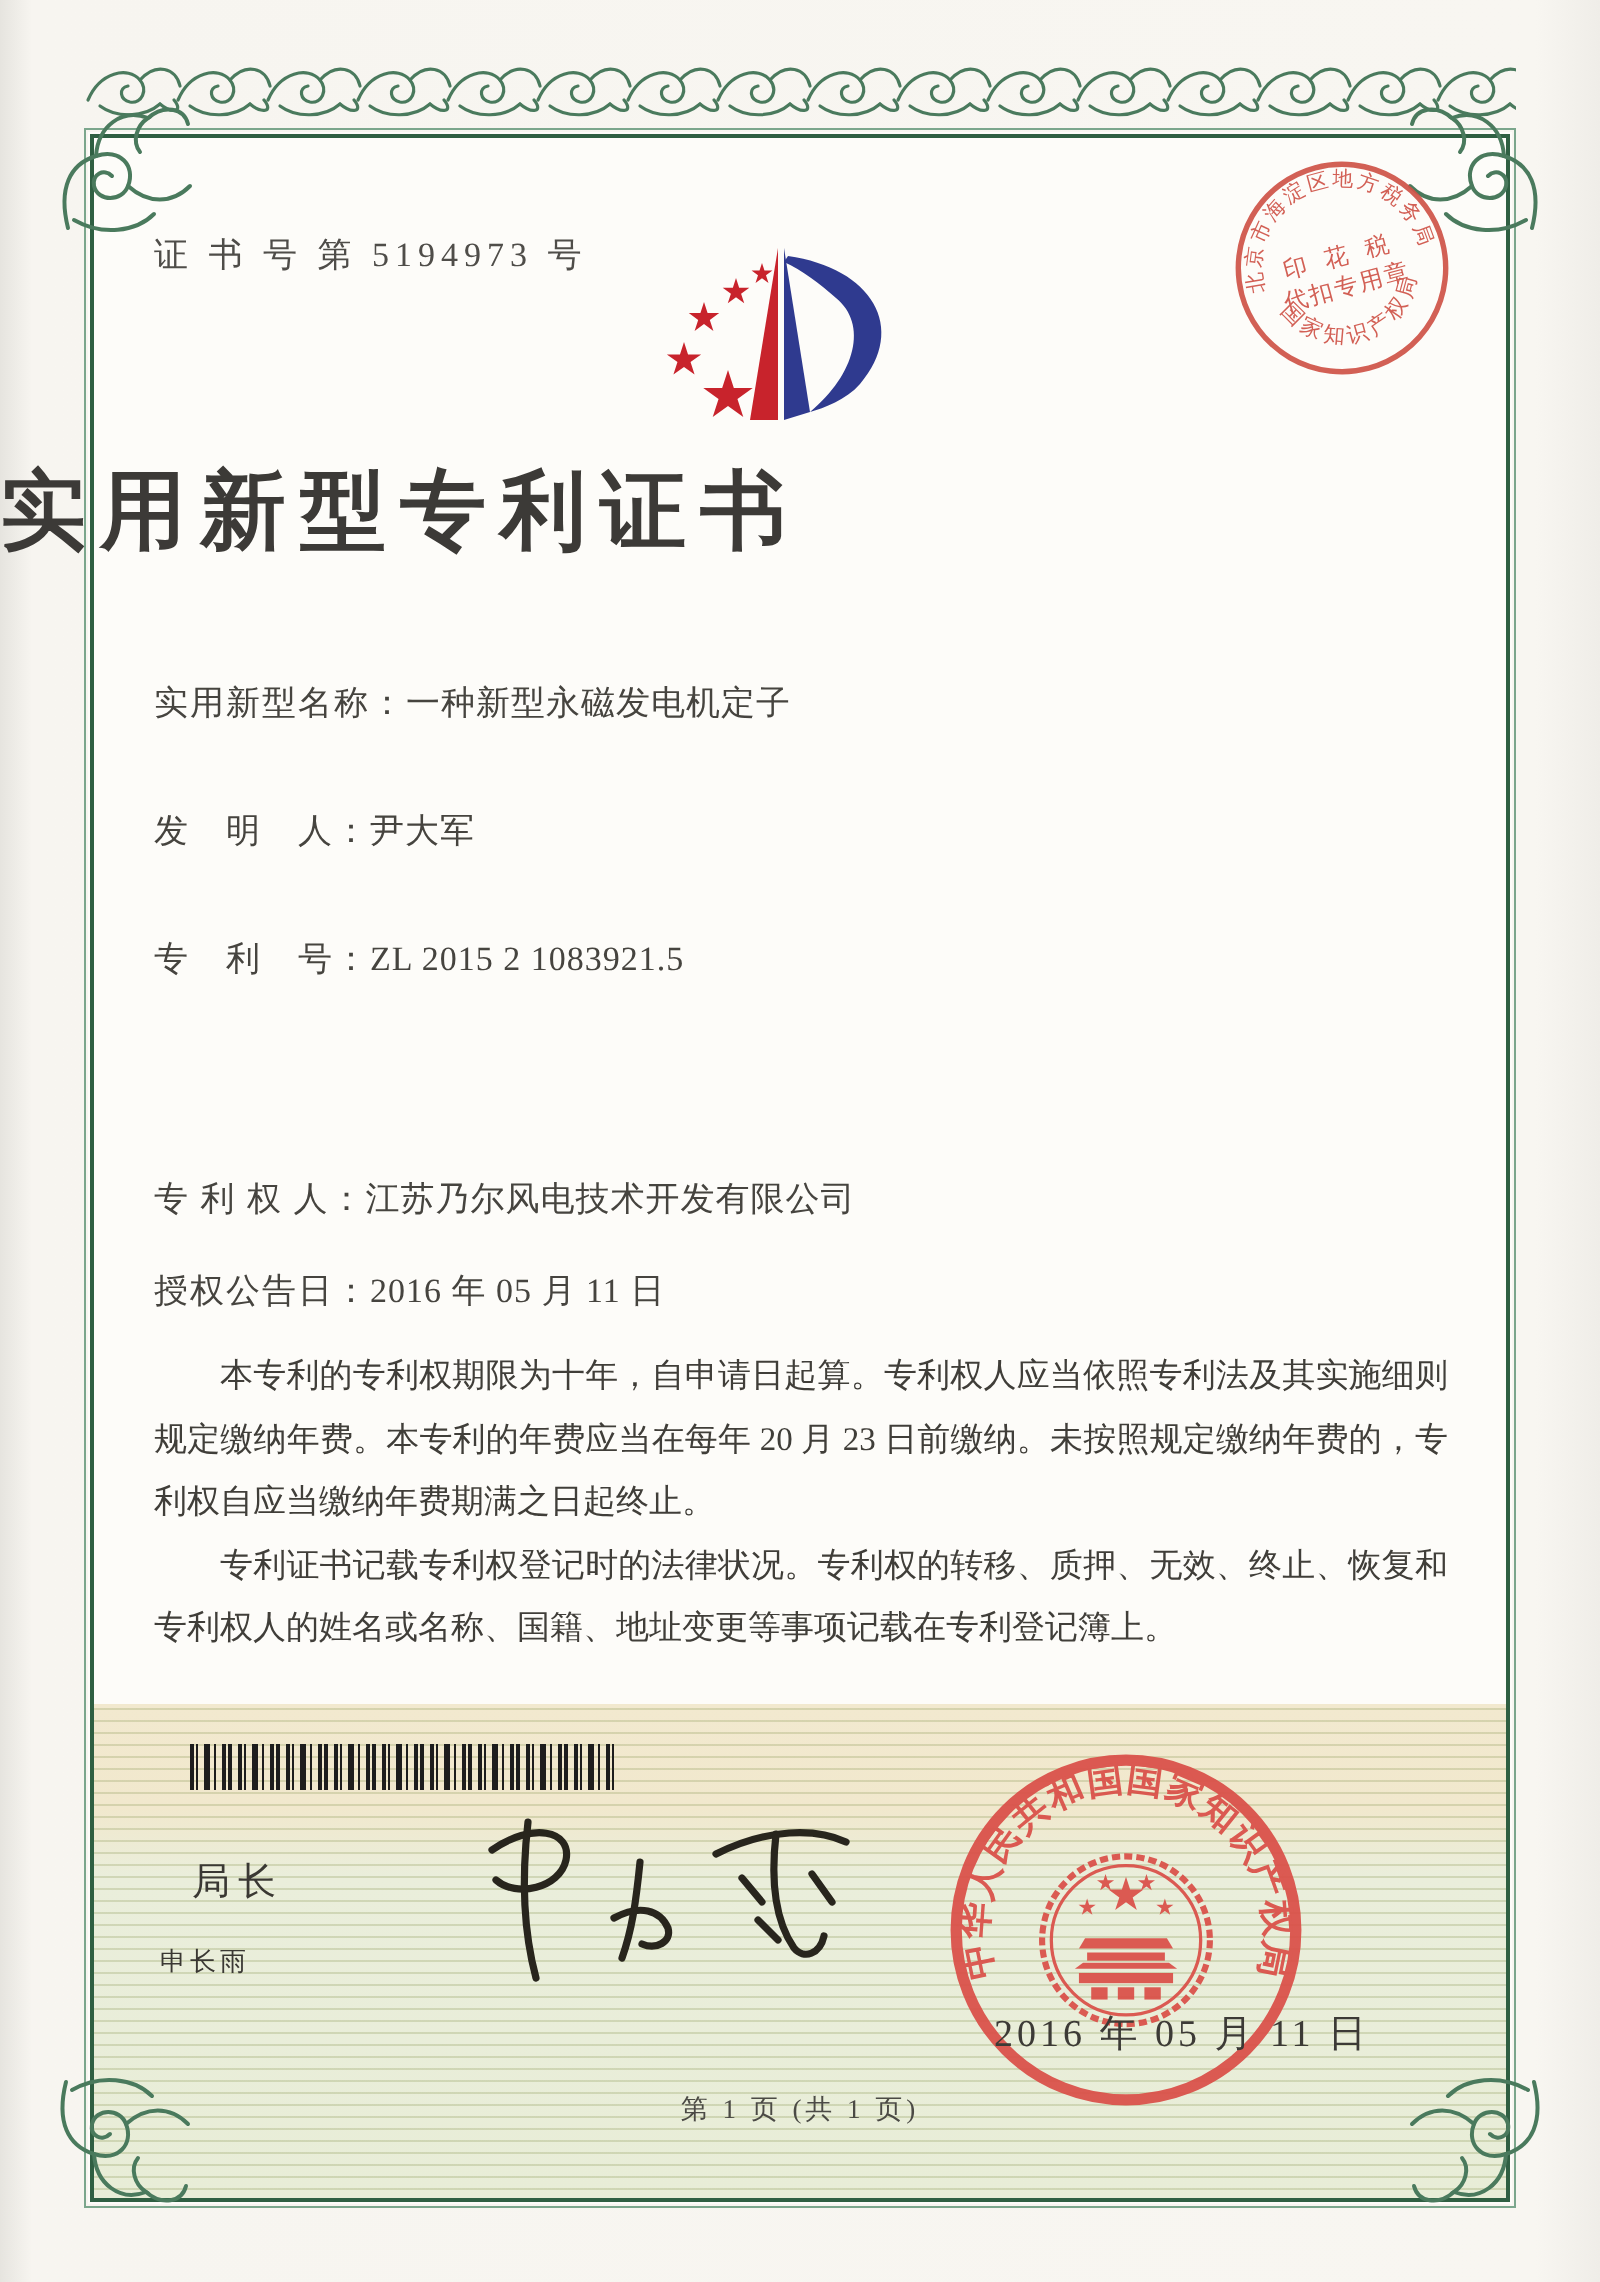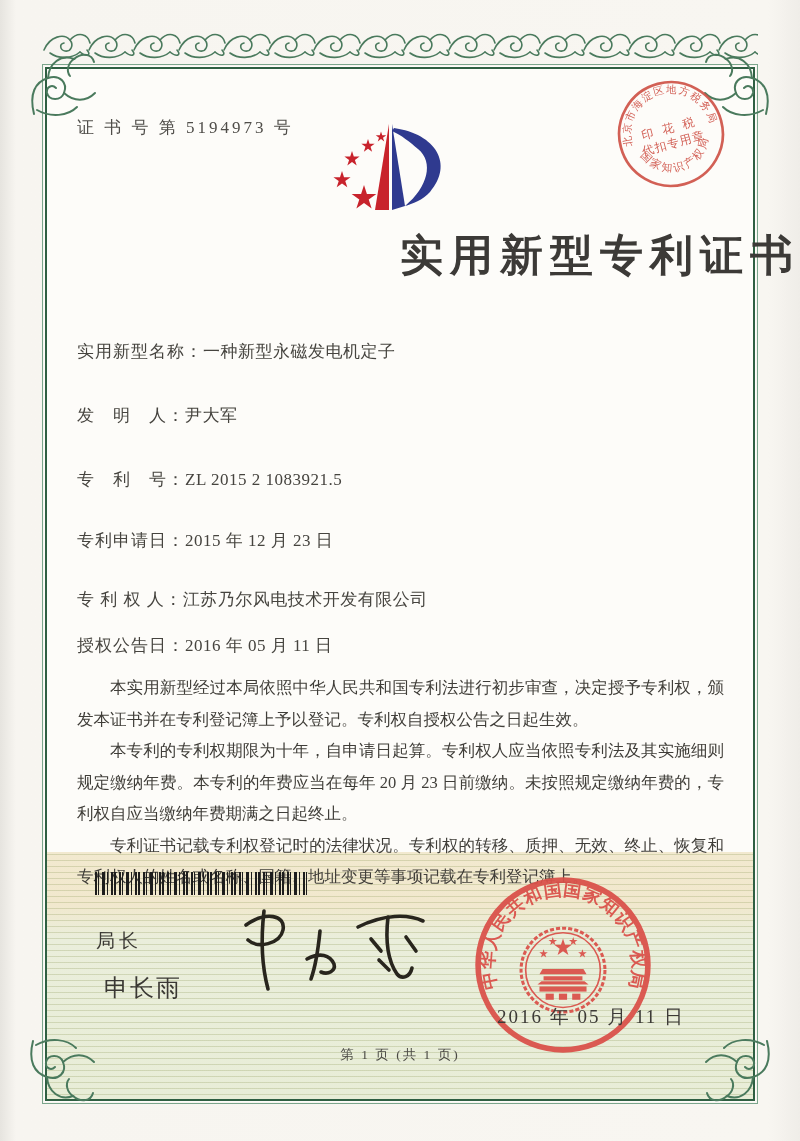--- a/index.html
+++ b/index.html
@@ -23,21 +23,21 @@
   .flourish { position:absolute; width:86px; height:86px; }
   .fl-tl { left:26px; top:38px; }
   .fl-tr { right:26px; top:38px; transform:scaleX(-1); }
   .fl-bl { left:25px; bottom:24px; transform:scaleY(-1); }
   .fl-br { right:25px; bottom:24px; transform:scale(-1,-1); }
 
   .cert-number { position:absolute; left:77px; top:116px; font-size:17px; letter-spacing:3px; color:#4f4d49; }
   .logo-box { position:absolute; left:328px; top:110px; width:145px; height:112px; }
   .tax-stamp { position:absolute; left:615px; top:78px; width:112px; height:112px; opacity:0.92; }
 
-  .title { position:absolute; left:0; right:0; top:227px; text-align:right; font-size:43px; font-weight:700;
+  .title { position:absolute; left:0; right:0; top:227px; text-align:left; font-size:43px; font-weight:700;
            letter-spacing:7px; color:#3c3a37; }
 
   .field { position:absolute; left:77px; font-size:17px; color:#46443f; letter-spacing:0.5px; white-space:nowrap; }
   .f0 { top:340px; } .f1 { top:404px; } .f2 { top:468px; }
   .f3 { top:529px; } .f4 { top:588px;text-align:center; } .f5 { top:634px; }
   .field .lab { letter-spacing:1px; }
 
   .paras { position:absolute; left:77px; right:76px; top:672px; font-size:16.5px; line-height:31.5px;
            color:#403e39; text-align:justify; }
   .paras p { text-indent:2em; }
@@ -46,21 +46,21 @@
     background:repeating-linear-gradient(90deg,
       #1d1d1d 0 2px, rgba(0,0,0,0) 2px 3px,
       #1d1d1d 3px 4px, rgba(0,0,0,0) 4px 7px,
       #1d1d1d 7px 10px, rgba(0,0,0,0) 10px 12px,
       #1d1d1d 12px 13px, rgba(0,0,0,0) 13px 16px,
       #1d1d1d 16px 18px, rgba(0,0,0,0) 18px 19px,
       #1d1d1d 19px 21px, rgba(0,0,0,0) 21px 24px); }
 
   .comm-title { position:absolute; left:96px; top:928px; font-size:19px; letter-spacing:4px; color:#3a3833;
                 font-family:"Liberation Sans","DejaVu Sans",sans-serif; }
-  .comm-name  { position:absolute; left:104px; top:972px; font-size:24px; letter-spacing:2px; color:#3a3833;
+  .comm-name  { position:absolute; left:80px; top:972px; font-size:13px; letter-spacing:2px; color:#3a3833;
                 font-family:Liberation Serif, serif; }
   .signature-box { position:absolute; left:208px; top:903px; width:235px; height:100px; }
 
   .seal-box { position:absolute; left:474px; top:876px; width:178px; height:178px; opacity:0.93; }
   .seal-date { position:absolute; left:497px; top:1004px; font-size:19px; letter-spacing:2px; color:#3c3a36;
                z-index:6; white-space:nowrap; }
 
   .page-footer { position:absolute; left:0; right:0; top:1046px; text-align:center; font-size:13.5px;
                  letter-spacing:2px; color:#4b4a45; }
 </style>
@@ -174,26 +174,24 @@
         </text>
       </g>
     </svg>
   </div>
 
   <div class="title">实用新型专利证书</div>
 
   <div class="field f1"><span class="lab">发　明　人：</span><span>尹大军</span></div>
   <div class="field f0"><span class="lab">实用新型名称：</span><span>一种新型永磁发电机定子</span></div>
   <div class="field f2"><span class="lab">专　利　号：</span><span>ZL 2015 2 1083921.5</span></div>
-  <div class="field f3"><span class="lab">专利申请日：</span><span>2015 年 12 月 23 日</span></div>
   <div class="field f4"><span class="lab">专 利 权 人：</span><span>江苏乃尔风电技术开发有限公司</span></div>
   <div class="field f5"><span class="lab">授权公告日：</span><span>2016 年 05 月 11 日</span></div>
 
   <div class="paras">
-    <p>本实用新型经过本局依照中华人民共和国专利法进行初步审查，决定授予专利权，颁发本证书并在专利登记簿上予以登记。专利权自授权公告之日起生效。</p>
     <p>本专利的专利权期限为十年，自申请日起算。专利权人应当依照专利法及其实施细则规定缴纳年费。本专利的年费应当在每年 20 月 23 日前缴纳。未按照规定缴纳年费的，专利权自应当缴纳年费期满之日起终止。</p>
     <p>专利证书记载专利权登记时的法律状况。专利权的转移、质押、无效、终止、恢复和专利权人的姓名或名称、国籍、地址变更等事项记载在专利登记簿上。</p>
   </div>
 
   <div class="barcode"></div>
 
   <div class="comm-title">局长</div>
   <div class="comm-name">申长雨</div>
 
   <div class="signature-box">

